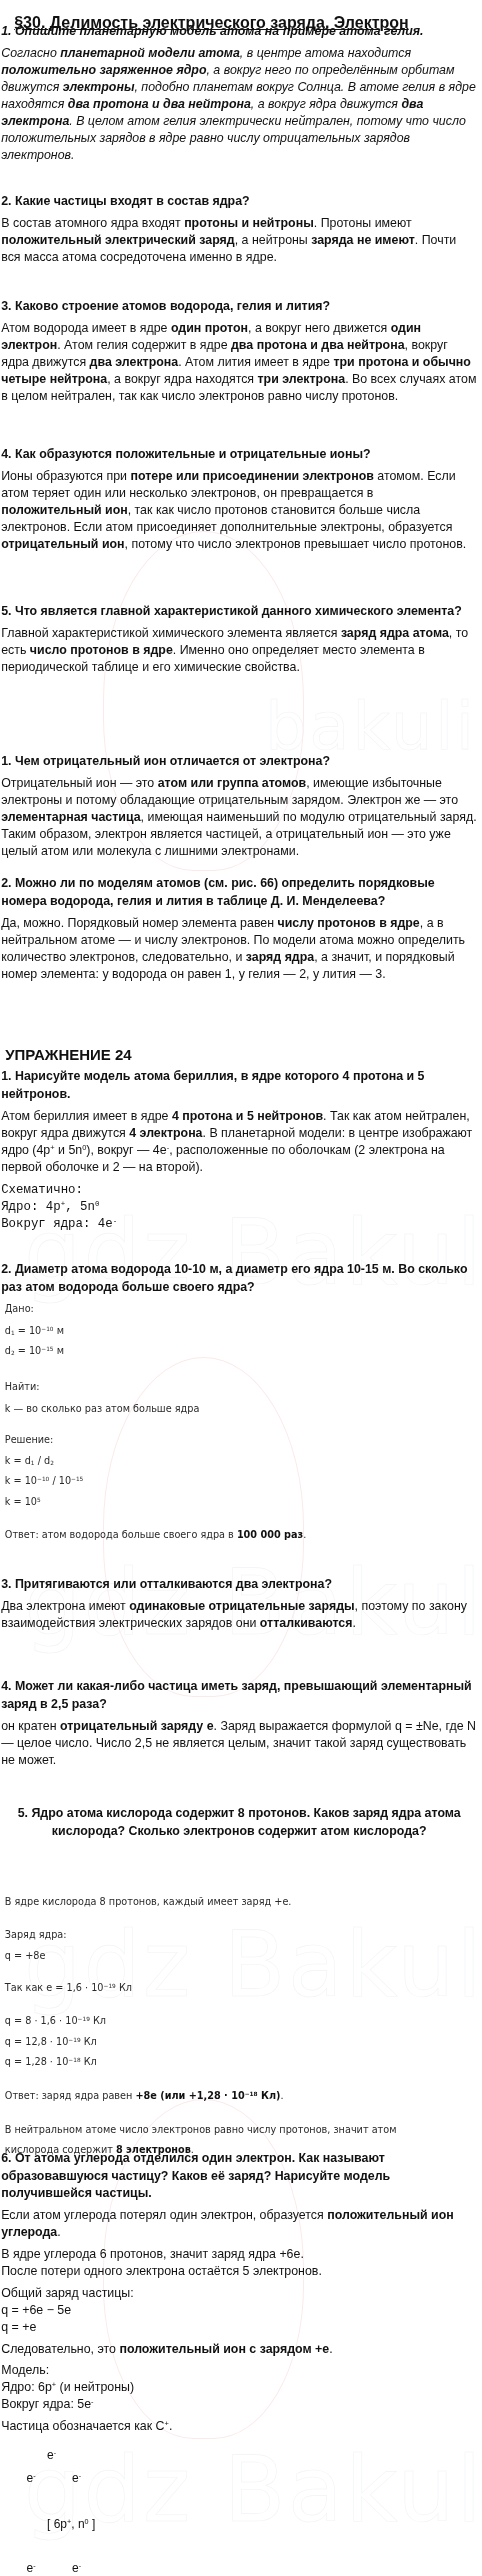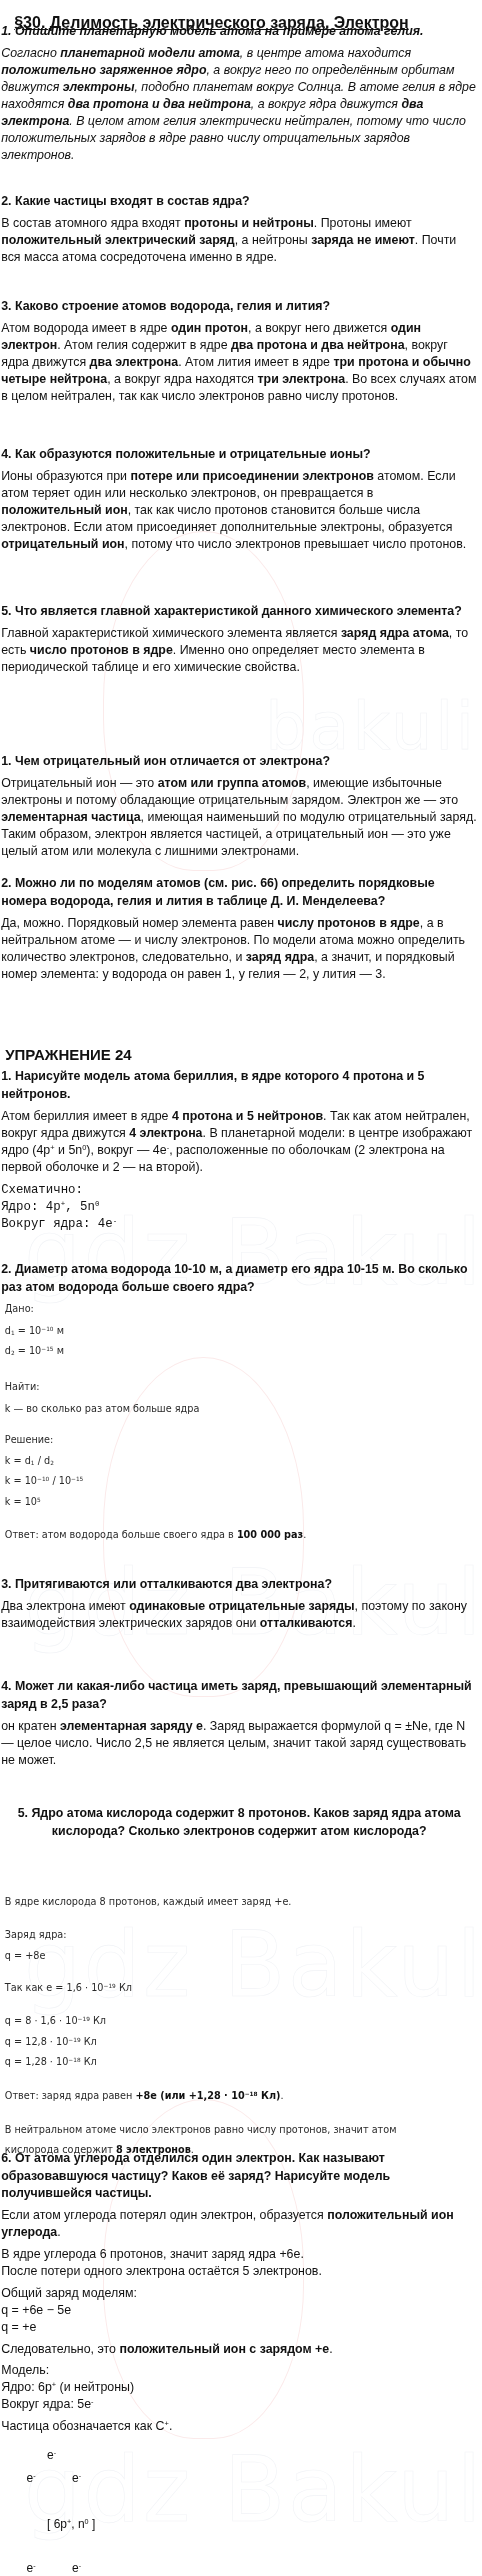--- a/index.html
+++ b/index.html
@@ -129,21 +129,21 @@
     <div class="row" style="top:226px;">Ответ: атом водорода больше своего ядра в <b>100 000 раз</b>.</div>
   </div>
 
   <section class="block" style="top:1576px;">
     <h2 class="q">3. Притягиваются или отталкиваются два электрона?</h2>
     <p class="p">Два электрона имеют <b>одинаковые отрицательные заряды</b>, поэтому по закону взаимодействия электрических зарядов они <b>отталкиваются</b>.</p>
   </section>
 
   <section class="block" style="top:1678px;">
     <h2 class="q">4. Может ли какая-либо частица иметь заряд, превышающий элементарный заряд в 2,5 раза?</h2>
-    <p class="p">он кратен <b>элементарная заряду e</b>. Заряд выражается формулой q = ±Ne, где N — целое число. Число 2,5 не является целым, значит такой заряд существовать не может.</p>
+    <p class="p">он кратен <b>отрицательный заряду e</b>. Заряд выражается формулой q = ±Ne, где N — целое число. Число 2,5 не является целым, значит такой заряд существовать не может.</p>
   </section>
 
   <section class="block" style="top:1805px;text-align:center;">
     <h2 class="q">5. Ядро атома кислорода содержит 8 протонов. Каков заряд ядра атома кислорода? Сколько электронов содержит атом кислорода?</h2>
   </section>
   <div class="inset" style="top:1896px;">
     <div class="row" style="top:0px;">В ядре кислорода 8 протонов, каждый имеет заряд +е.</div>
     <div class="row" style="top:33px;">Заряд ядра:</div>
     <div class="row" style="top:54px;">q = +8e</div>
     <div class="row" style="top:86px;">Так как e = 1,6 · 10<sup>−19</sup> Кл</div>
@@ -156,21 +156,21 @@
   </div>
 
   <section class="block" style="top:2150px;">
     <h2 class="q">6. От атома углерода отделился один электрон. Как называют образовавшуюся частицу? Каков её заряд? Нарисуйте модель получившейся частицы.</h2>
     <p class="p">Если атом углерода потерял один электрон, образуется <b>положительный ион углерода</b>.</p>
     <div class="p">
       <div>В ядре углерода 6 протонов, значит заряд ядра +6e.</div>
       <div>После потери одного электрона остаётся 5 электронов.</div>
     </div>
     <div class="p">
-      <div>Общий заряд моделям:</div>
+      <div>Общий заряд частицы:</div>
       <div>q = +6e − 5e</div>
       <div>q = +e</div>
     </div>
     <p class="p">Следовательно, это <b>положительный ион с зарядом +e</b>.</p>
     <div class="p">
       <div>Модель:</div>
       <div>Ядро: 6p<sup>+</sup> (и нейтроны)</div>
       <div>Вокруг ядра: 5e<sup>-</sup></div>
     </div>
     <p class="p">Частица обозначается как C<sup>+</sup>.</p>

